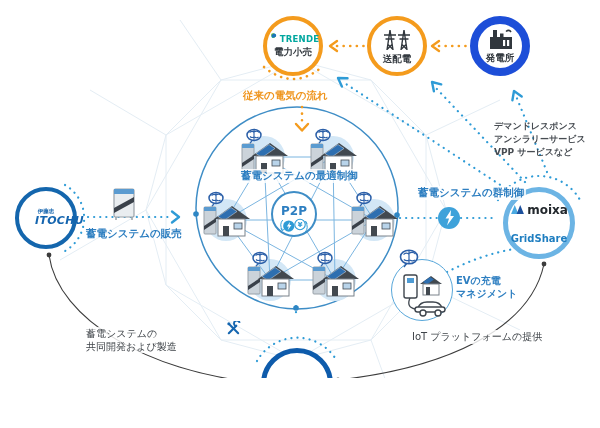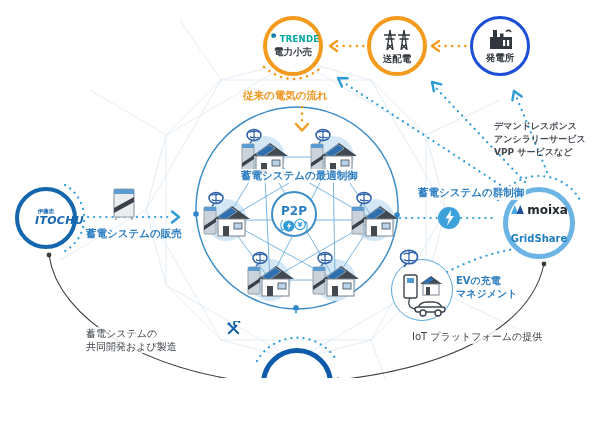--- a/index.html
+++ b/index.html
@@ -10,21 +10,21 @@
   .cluster{position:absolute;z-index:2;width:50px;height:48px;}
   .node{position:absolute;z-index:3;border-radius:50%;background:#fff;box-sizing:border-box;
         display:flex;flex-direction:column;align-items:center;justify-content:center;text-align:center;}
   .lbl{position:absolute;z-index:4;white-space:nowrap;font-weight:700;color:#2E7FC1;font-size:10.5px;}
   .lbl.orange{color:#EF951E;}
   .lbl.dark{color:#3F4449;font-weight:500;font-size:10px;}
   .lbl.masked{background:rgba(255,255,255,.82);padding:0 2px;}
   .brandrow{display:flex;align-items:center;gap:2px;}
   #trende-node{left:263px;top:16px;width:60px;height:60px;border:4px solid #F49B1D;}
   #grid-node{left:367px;top:16px;width:60px;height:60px;border:4px solid #F49B1D;}
-  #plant-node{left:470px;top:16px;width:60px;height:60px;border:3px solid #1d4ed8;}
+  #plant-node{left:470px;top:16px;width:60px;height:60px;border:8px solid #1d4ed8;}
   #itochu-node{left:15px;top:187px;width:62px;height:62px;border:4.5px solid #1466AD;}
   #moixa-node{left:503px;top:187px;width:72px;height:72px;border:5px solid #6CB4E4;}
   #nf-node{left:261px;top:348px;width:72px;height:72px;border:5px solid #0E5BAB;}
   #ev-node{left:391px;top:259px;width:62px;height:62px;border:1.5px solid #58A7DA;z-index:2;}
   #p2p-node{left:271px;top:191px;width:46px;height:46px;border:2px solid #3E8DC6;z-index:3;}
   .tcirc-label{font-size:9.5px;font-weight:600;color:#343A40;margin-top:2px;}
   #trende-brand{font-size:8.5px;font-weight:800;color:#00A79F;letter-spacing:.2px;}
   #itochu-jp{font-size:5.5px;font-weight:700;color:#1565AF;line-height:5px;}
   #itochu-en{font-size:11px;font-weight:900;font-style:italic;color:#1565AF;letter-spacing:.3px;margin-left:27px;}
   #moixa-brand{font-size:12px;font-weight:800;color:#23282D;}

